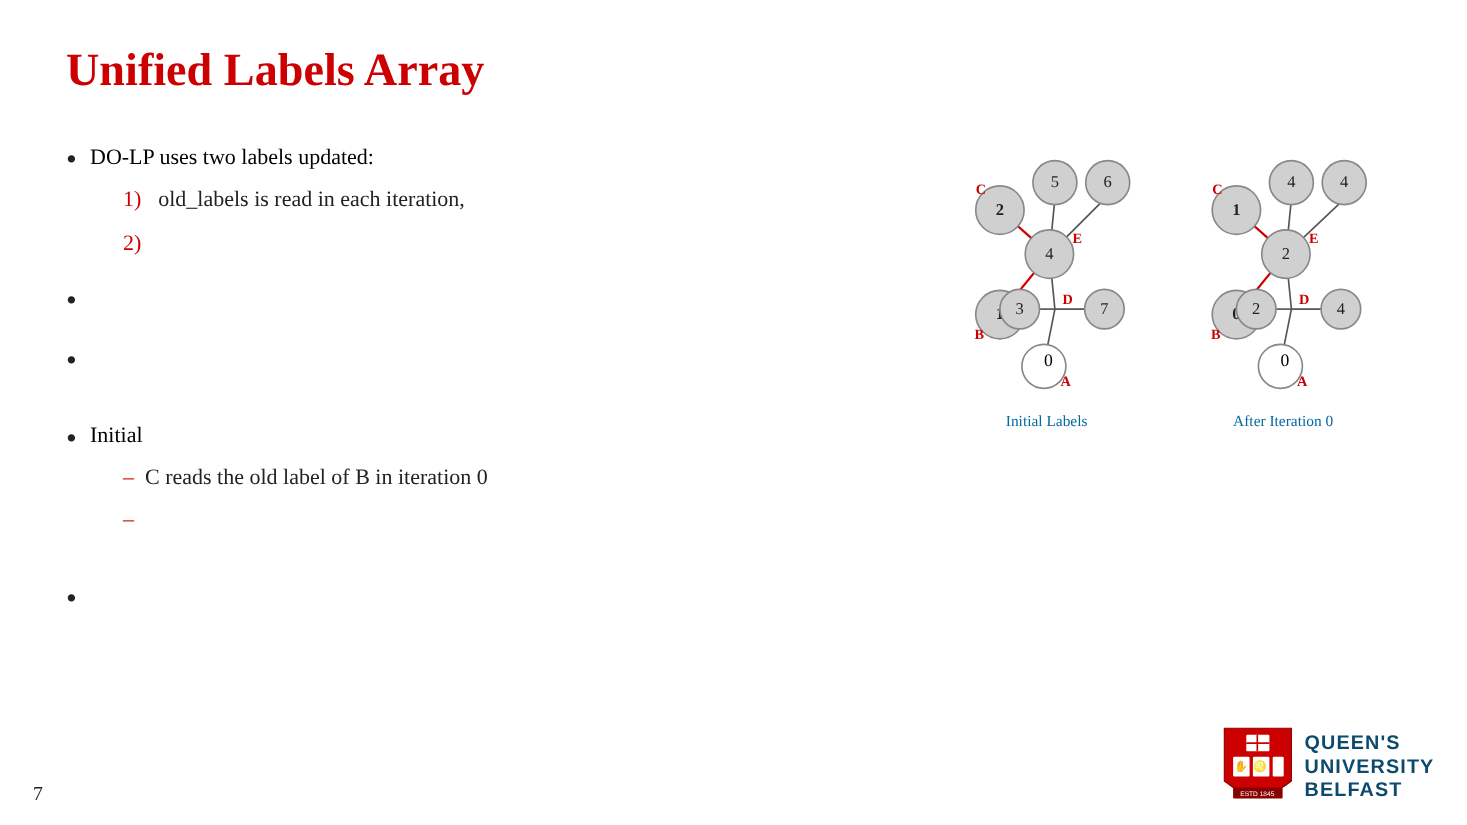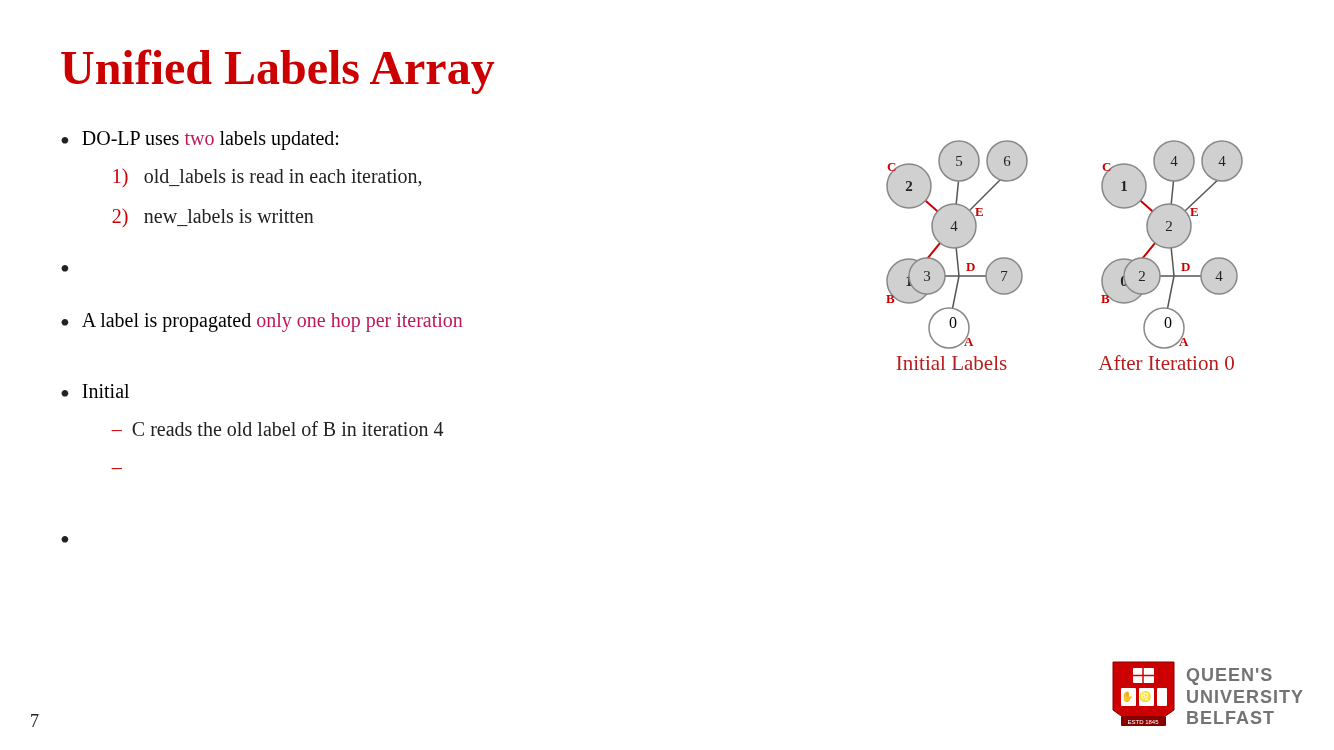--- a/index.html
+++ b/index.html
@@ -12,23 +12,23 @@
       position: relative;
     }
     .slide {
       width: 1334px;
       height: 750px;
       padding: 40px 60px 30px 60px;
       position: relative;
     }
     h1 {
       color: #c00;
-      font-size: 48px;
+      font-size: 42px;
       font-weight: bold;
-      margin-bottom: 26px;
+      margin-bottom: 38px;
     }
     .content {
       display: flex;
       gap: 20px;
     }
     .left-col {
       flex: 1;
       font-size: 20px;
       line-height: 1.7;
     }
@@ -40,21 +40,21 @@
     .bullet-dot {
       color: #222;
       font-size: 28px;
       margin-right: 12px;
       margin-top: -4px;
       line-height: 1.7;
     }
     .bullet-text {
       flex: 1;
     }
-    .red { color: #be185d; }
+    .red { color: #000000; }
     .italic { }
     .sub-list {
       margin-left: 30px;
       margin-top: 4px;
     }
     .sub-item {
       display: flex;
       align-items: flex-start;
       margin-bottom: 6px;
       color: #c00;
@@ -91,23 +91,23 @@
       display: flex;
       gap: 30px;
       align-items: flex-start;
     }
     .graph-container {
       display: flex;
       flex-direction: column;
       align-items: center;
     }
     .graph-label {
-      font-size: 21px;
-      color: #b91c1c;
-      margin-top: 0;
+      font-size: 14px;
+      color: #0369a1;
+      margin-top: 20px;
       font-family: Georgia, serif;
     }
     svg.graph {
       overflow: visible;
     }
     .node circle {
       fill: #d0d0d0;
       stroke: #888;
       stroke-width: 1.5;
     }
@@ -166,21 +166,21 @@
       align-items: center;
       gap: 10px;
     }
     .qub-shield {
       width: 65px;
       height: 75px;
     }
     .qub-text {
       font-size: 18px;
       font-weight: bold;
-      color: #737373;
+      color: #0c4a6e;
       line-height: 1.2;
       font-family: Arial, sans-serif;
       letter-spacing: 1px;
     }
   </style>
 </head>
 <body>
 
 <div class="slide">
   <h1>Unified Labels Array</h1>
@@ -192,47 +192,43 @@
         <span class="bullet-dot">•</span>
         <div class="bullet-text">
           <span>DO-LP uses </span><span class="red">two</span><span> labels updated:</span>
           <div class="sub-list">
             <div class="sub-item">
               <span class="sub-num">1)</span>
               <span class="sub-text"><span class="italic">old_labels</span>  is read in each iteration,</span>
             </div>
             <div class="sub-item">
               <span class="sub-num">2)</span>
-              <span class="sub-text"><span class="italic">new_labels</span>  is written</span>
             </div>
           </div>
         </div>
       </div>
 
       <div class="bullet-main">
         <span class="bullet-dot">•</span>
       </div>
 
       <div class="bullet-main">
         <span class="bullet-dot">•</span>
-        <div class="bullet-text">
-          <span>A label is propagated </span><span class="red">only one hop per iteration</span>
-        </div>
       </div>
 
       <div style="height:18px"></div>
 
       <div class="bullet-main">
         <span class="bullet-dot">•</span>
         <div class="bullet-text">
           <span>Initial</span>
           <div class="sub-list">
             <div class="sub-dash-item">
               <span class="dash">–</span>
-              <span class="dash-text">C reads  the old label of B in iteration 4</span>
+              <span class="dash-text">C reads  the old label of B in iteration 0</span>
             </div>
             <div class="sub-dash-item">
               <span class="dash">–</span>
             </div>
           </div>
         </div>
       </div>
 
       <div style="height:22px"></div>
 

